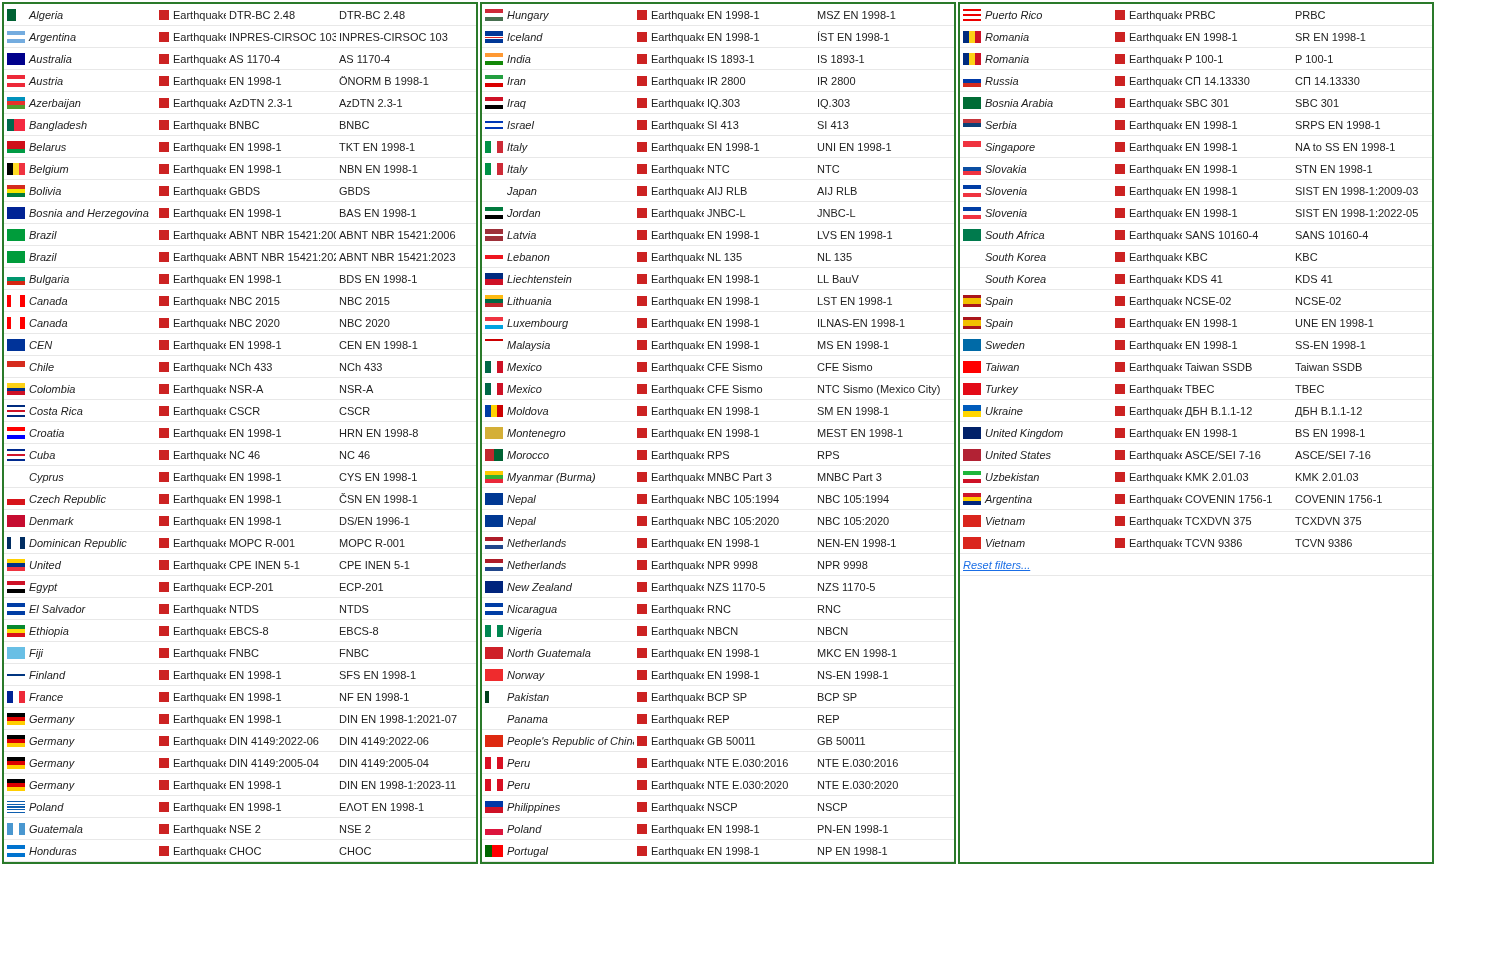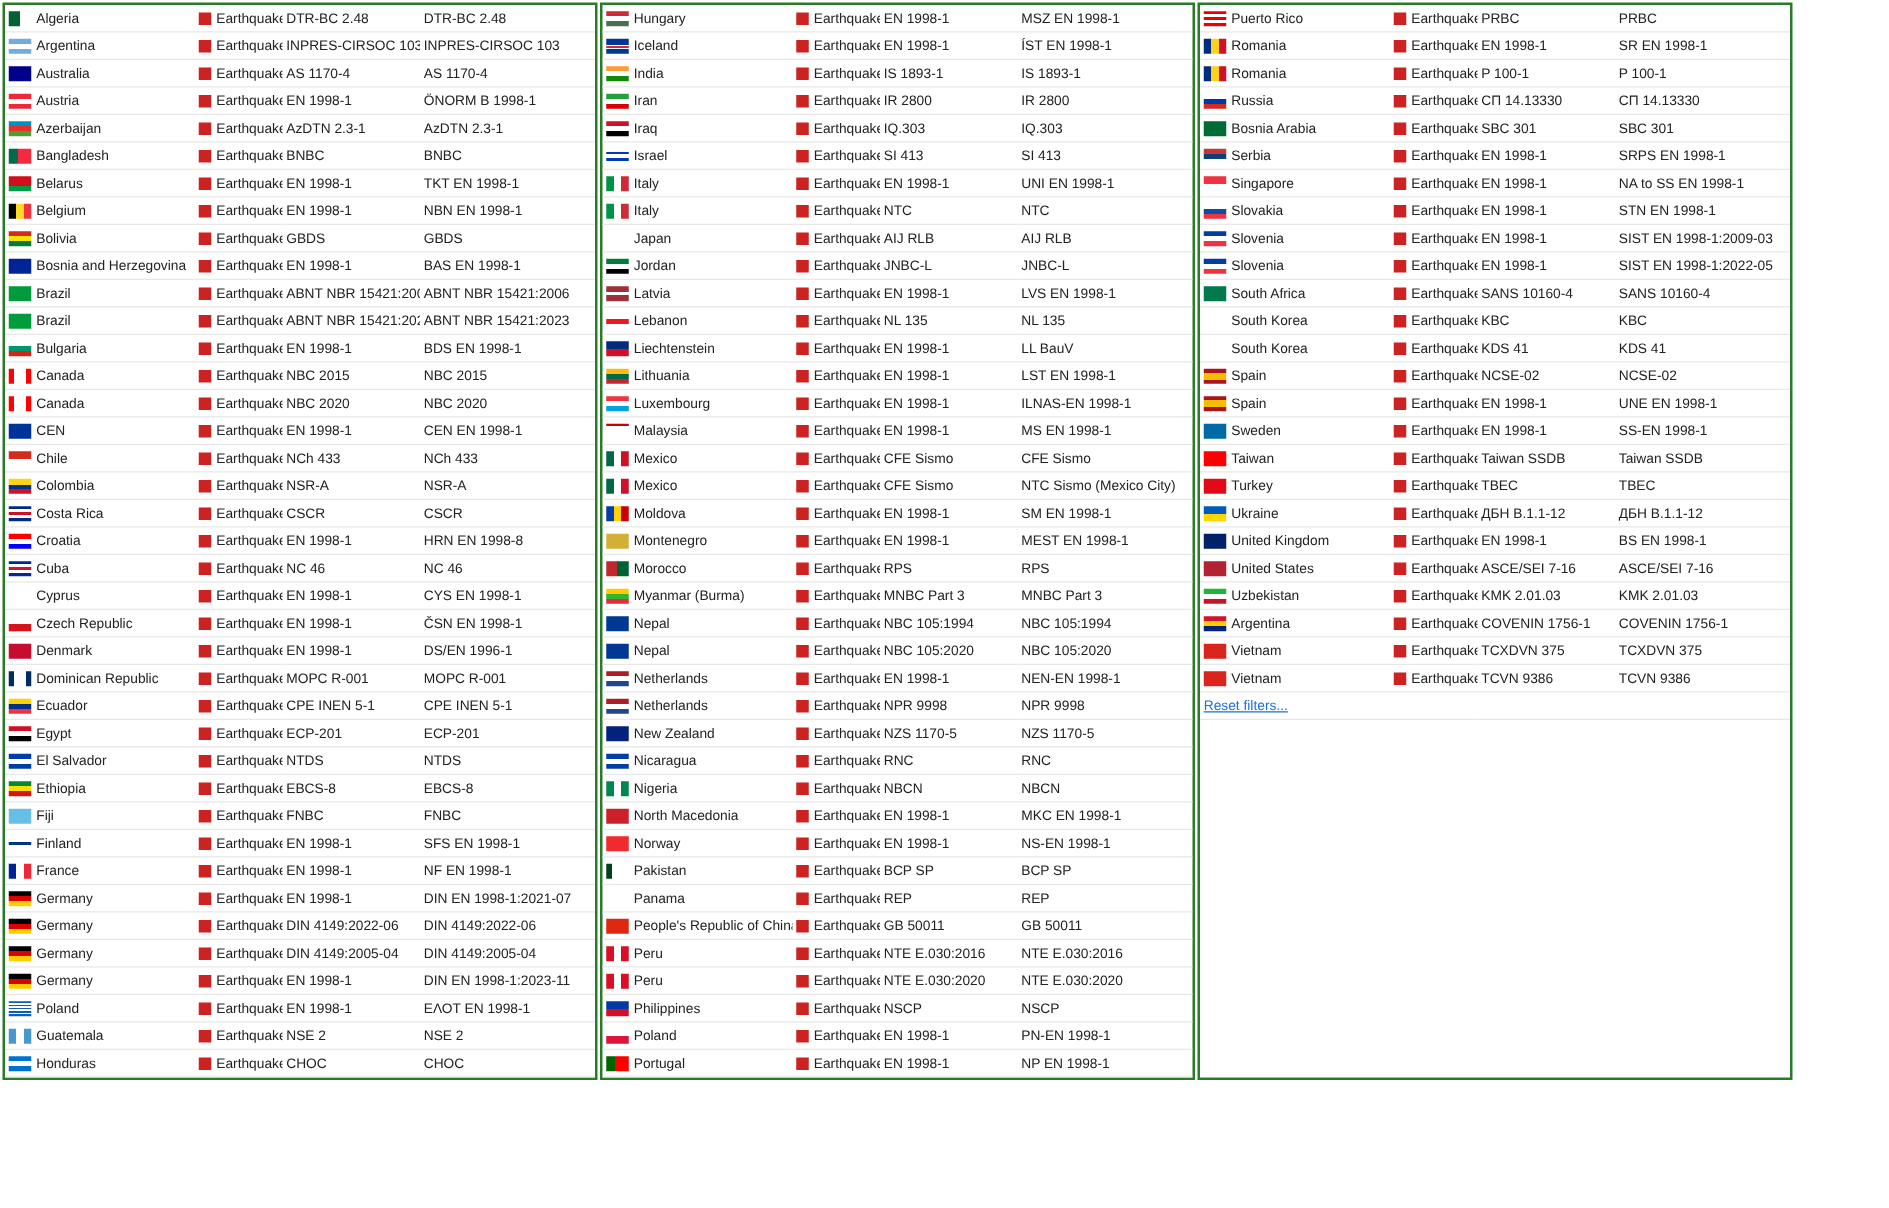--- a/index.html
+++ b/index.html
@@ -6,21 +6,21 @@
     body {
       font-family: Arial, sans-serif;
       font-size: 11px;
       background: #fff;
       color: #222;
     }
     .col {
       display: flex;
       flex-direction: column;
     }
-    .col-country { width: 152px; }
+    .col-country { width: 152px; font-style: italic; }
     .col-type { width: 70px; }
     .col-code { width: 110px; }
     .col-fullname { width: 140px; }
 
     .cell {
       display: flex;
       align-items: center;
       height: 22px;
       padding: 1px 3px;
       border-bottom: 1px solid #e8e8e8;
@@ -259,21 +259,21 @@
         <div class="cell">
           <span class="flag flag-dk"></span>
           <span>Denmark</span>
         </div>
         <div class="cell">
           <span class="flag flag-do"></span>
           <span>Dominican Republic</span>
         </div>
         <div class="cell">
           <span class="flag flag-ec"></span>
-          <span>Ecuador</span>
+          <span>United</span>
         </div>
         <div class="cell">
           <span class="flag flag-eg"></span>
           <span>Egypt</span>
         </div>
         <div class="cell">
           <span class="flag flag-sv"></span>
           <span>El Salvador</span>
         </div>
         <div class="cell">
@@ -675,21 +675,21 @@
         <div class="cell">
           <span class="flag flag-ni"></span>
           <span>Nicaragua</span>
         </div>
         <div class="cell">
           <span class="flag flag-ng"></span>
           <span>Nigeria</span>
         </div>
         <div class="cell">
           <span class="flag flag-mk"></span>
-          <span>North Macedonia</span>
+          <span>North Guatemala</span>
         </div>
         <div class="cell">
           <span class="flag flag-no"></span>
           <span>Norway</span>
         </div>
         <div class="cell">
           <span class="flag flag-pk"></span>
           <span>Pakistan</span>
         </div>
         <div class="cell">

